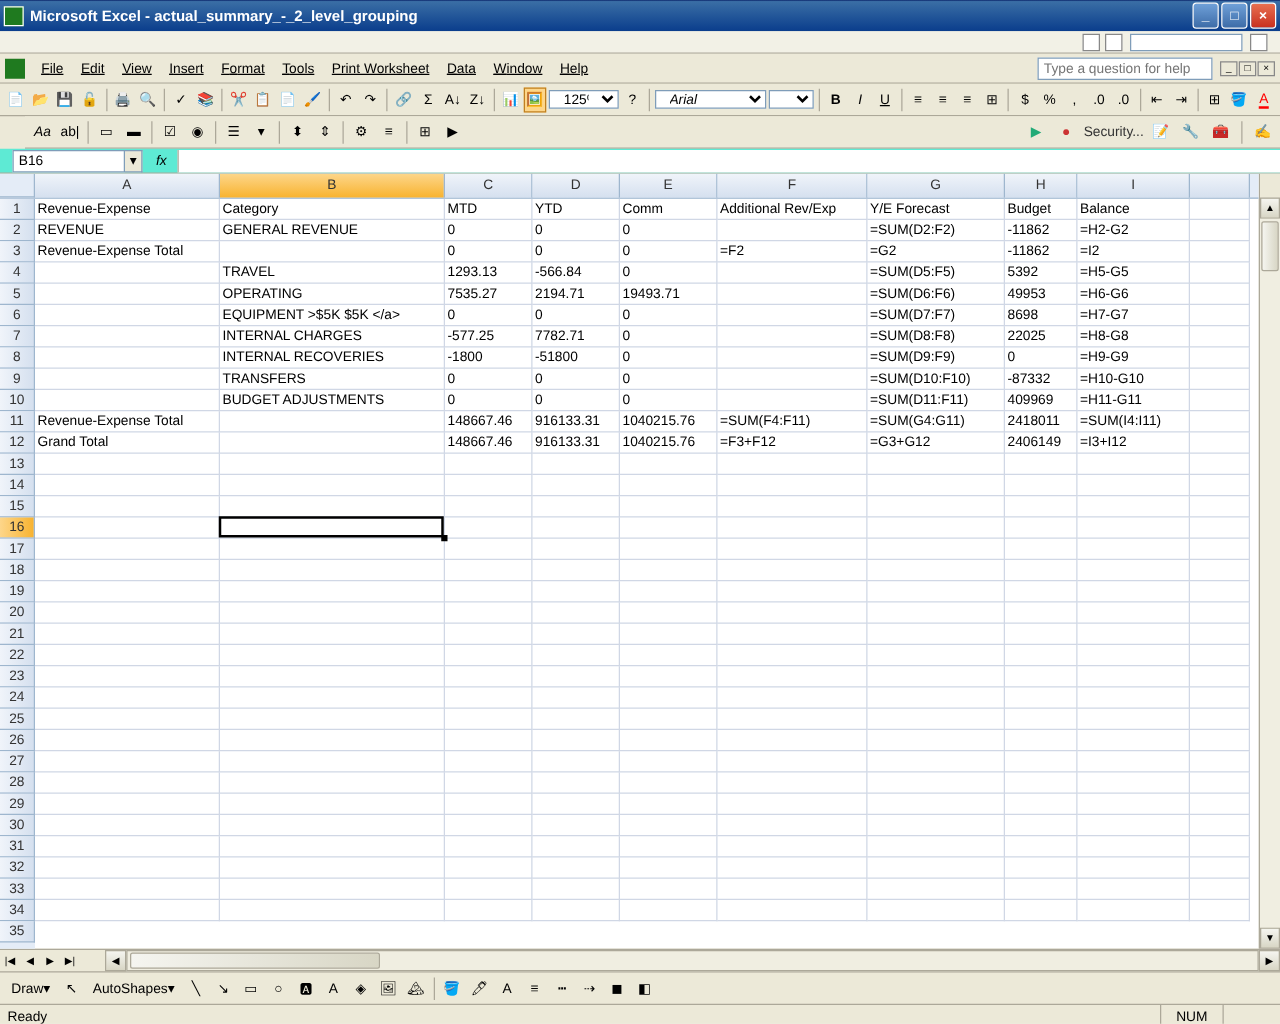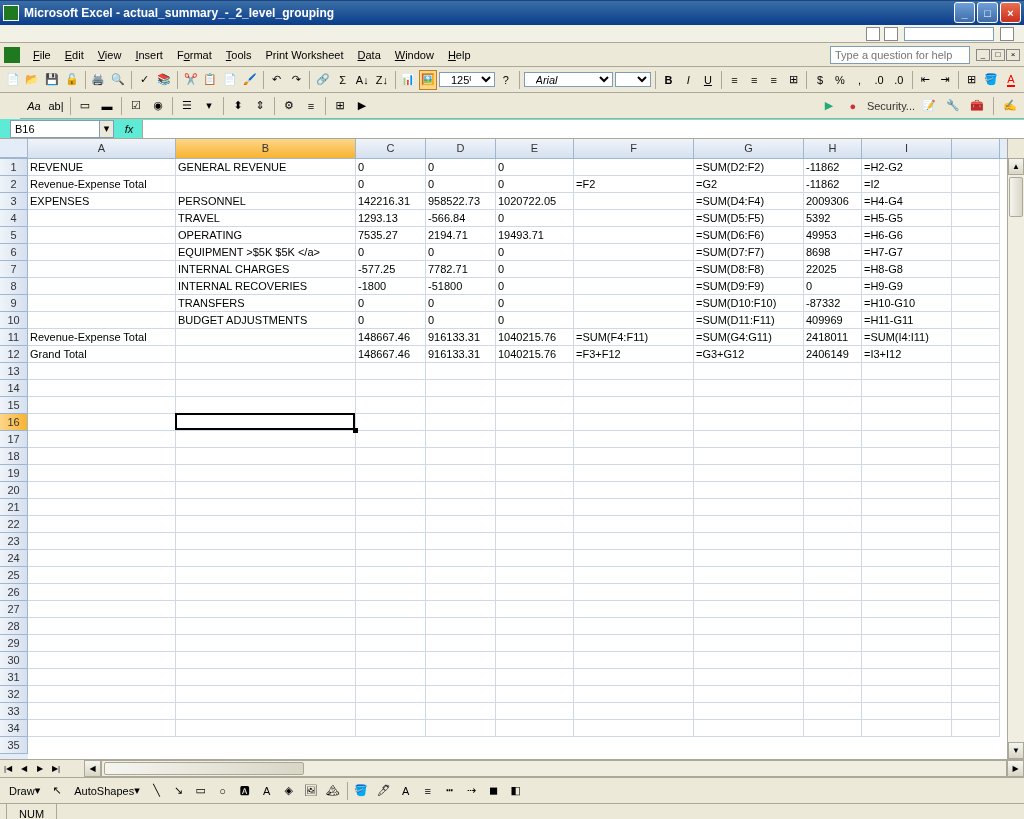--- a/index.html
+++ b/index.html
@@ -14,21 +14,21 @@
 .titlebar-btn.close { background: linear-gradient(to bottom, #e87050, #c83020); }
 
 
 .top-toolbar { background: #f2f1e6; height: 18px; border-bottom: 1px solid #aca899; display: flex; align-items: center; justify-content: flex-end; padding-right: 8px; }
 .top-toolbar .mini-icon { width: 14px; height: 14px; margin: 0 2px; border: 1px solid #888; background: #fff; }
 .top-toolbar .line-select { width: 90px; height: 14px; border: 1px solid #7f9db9; background: #fff; margin: 0 4px; }
 
 
 .menubar { background: #ece9d8; height: 24px; display: flex; align-items: center; padding: 0 4px; border-bottom: 1px solid #aca899; }
 .menubar .excel-icon { width: 16px; height: 16px; background: #1f7a1f; margin-right: 6px; }
-.menubar .menu-item { padding: 3px 7px; cursor: pointer; }
+.menubar .menu-item { padding: 3px 7px; cursor: pointer; text-decoration: underline; }
 .menubar .u { text-decoration: underline; }
 .help-input { margin-left: auto; width: 140px; height: 18px; border: 1px solid #7f9db9; padding: 0 4px; color: #999; background: #fff; }
 .win-small-btns { display: flex; gap: 1px; margin-left: 6px; }
 .win-small-btn { width: 14px; height: 12px; border: 1px solid #888; background: #ece9d8; cursor: pointer; font-size: 8px; display: flex; align-items: center; justify-content: center; }
 
 
 .toolbar { background: #ece9d8; height: 26px; display: flex; align-items: center; padding: 0 4px; border-bottom: 1px solid #aca899; gap: 2px; }
 .tool-btn { width: 20px; height: 20px; display: flex; align-items: center; justify-content: center; cursor: pointer; border: 1px solid transparent; }
 .tool-sep { width: 1px; height: 18px; background: #aca899; margin: 0 2px; }
 .tool-select { height: 15px; border: 1px solid #7f9db9; background: white; padding: 0 7px; }
@@ -280,20 +280,32 @@
           <div class="row-header">29</div>
           <div class="row-header">30</div>
           <div class="row-header">31</div>
           <div class="row-header">32</div>
           <div class="row-header">33</div>
           <div class="row-header">34</div>
           <div class="row-header">35</div>
         </div>
       <div class="cells" id="cells">
           <div class="cell-row">
+            <div class="cell cA">Revenue-Expense</div>
+            <div class="cell cB">Category</div>
+            <div class="cell cC">MTD</div>
+            <div class="cell cD">YTD</div>
+            <div class="cell cE">Comm</div>
+            <div class="cell cF">Additional Rev/Exp</div>
+            <div class="cell cG">Y/E Forecast</div>
+            <div class="cell cH">Budget</div>
+            <div class="cell cI">Balance</div>
+            <div class="cell cJ"></div>
+          </div>
+          <div class="cell-row">
             <div class="cell cA">REVENUE</div>
             <div class="cell cB">GENERAL REVENUE</div>
             <div class="cell cC">0</div>
             <div class="cell cD">0</div>
             <div class="cell cE">0</div>
             <div class="cell cF"></div>
             <div class="cell cG">=SUM(D2:F2)</div>
             <div class="cell cH">-11862</div>
             <div class="cell cI">=H2-G2</div>
             <div class="cell cJ"></div>
@@ -301,32 +313,20 @@
           <div class="cell-row">
             <div class="cell cA">Revenue-Expense Total</div>
             <div class="cell cB"></div>
             <div class="cell cC">0</div>
             <div class="cell cD">0</div>
             <div class="cell cE">0</div>
             <div class="cell cF">=F2</div>
             <div class="cell cG">=G2</div>
             <div class="cell cH">-11862</div>
             <div class="cell cI">=I2</div>
-            <div class="cell cJ"></div>
-          </div>
-          <div class="cell-row">
-            <div class="cell cA">EXPENSES</div>
-            <div class="cell cB">PERSONNEL</div>
-            <div class="cell cC">142216.31</div>
-            <div class="cell cD">958522.73</div>
-            <div class="cell cE">1020722.05</div>
-            <div class="cell cF"></div>
-            <div class="cell cG">=SUM(D4:F4)</div>
-            <div class="cell cH">2009306</div>
-            <div class="cell cI">=H4-G4</div>
             <div class="cell cJ"></div>
           </div>
           <div class="cell-row">
             <div class="cell cA"></div>
             <div class="cell cB">TRAVEL</div>
             <div class="cell cC">1293.13</div>
             <div class="cell cD">-566.84</div>
             <div class="cell cE">0</div>
             <div class="cell cF"></div>
             <div class="cell cG">=SUM(D5:F5)</div>
@@ -741,15 +741,16 @@
   <div class="tool-btn">🖊</div>
   <div class="tool-btn">A</div>
   <div class="tool-btn">≡</div>
   <div class="tool-btn">┅</div>
   <div class="tool-btn">⇢</div>
   <div class="tool-btn">◼</div>
   <div class="tool-btn">◧</div>
 </div>
 
 <div class="statusbar">
+  <div class="status-text">Ready</div>
   <div class="status-cell">NUM</div>
   <div class="status-cell" style="width:40px;"></div>
 </div>
 
 </body></html>

